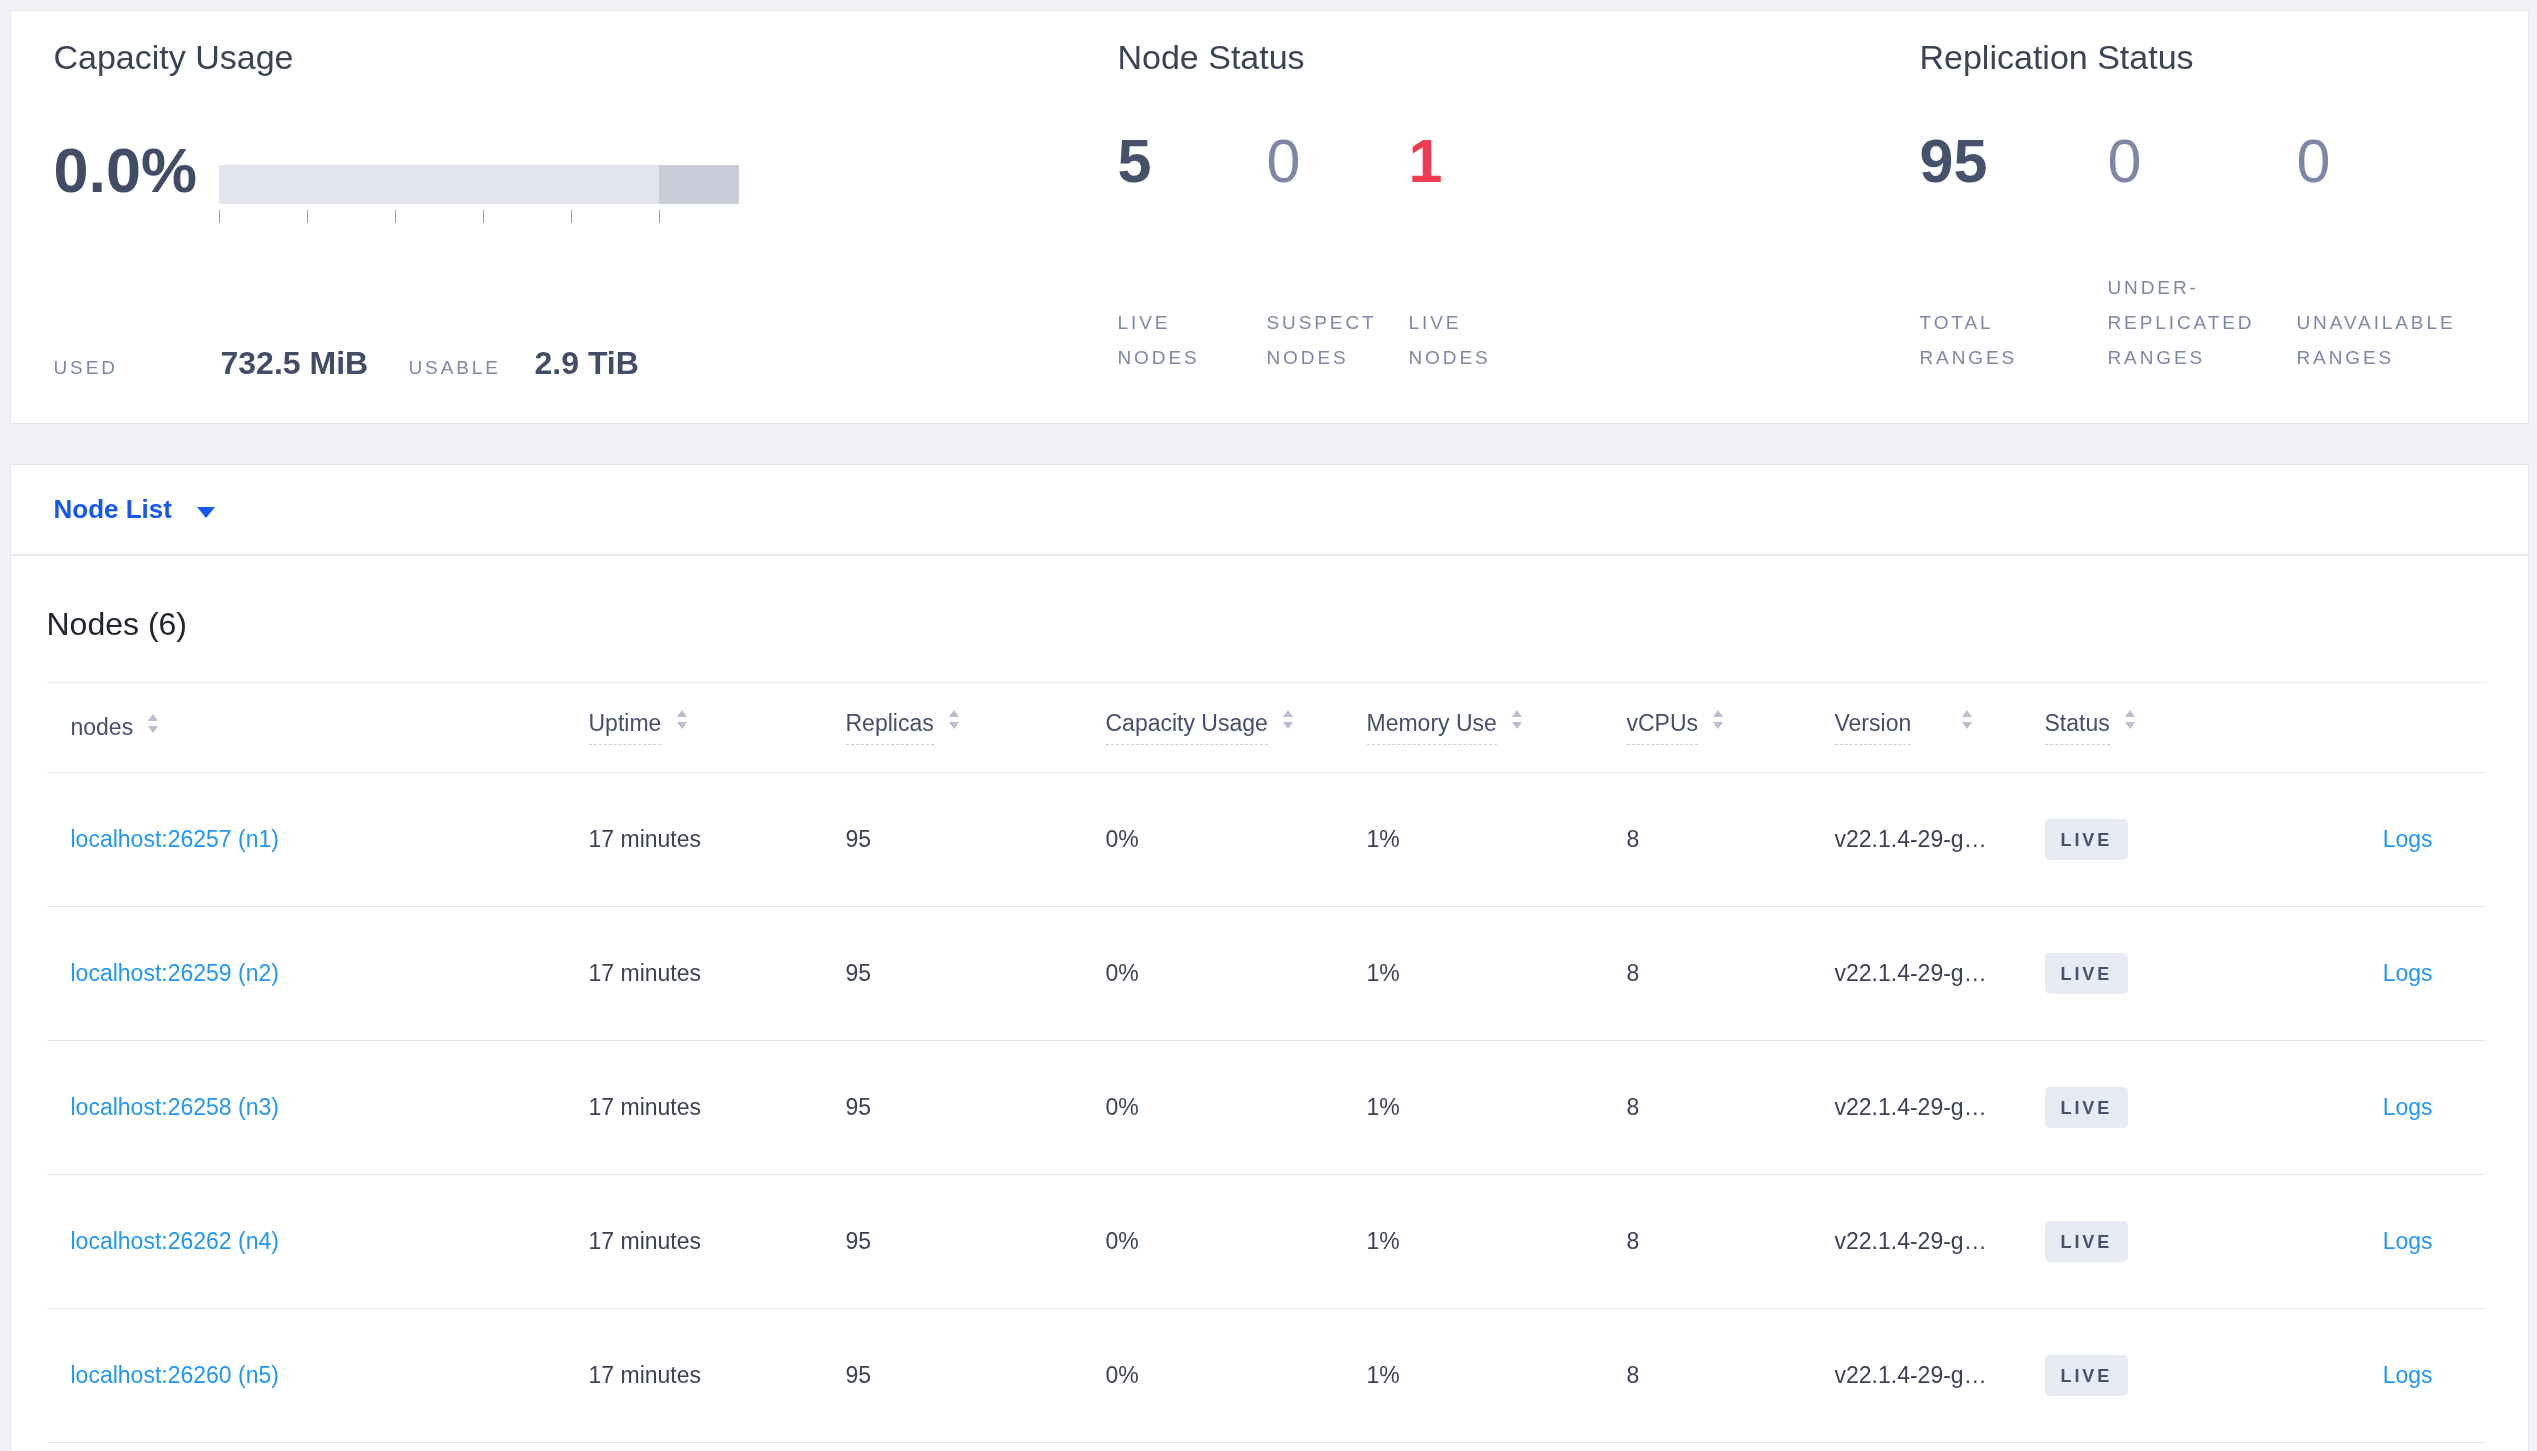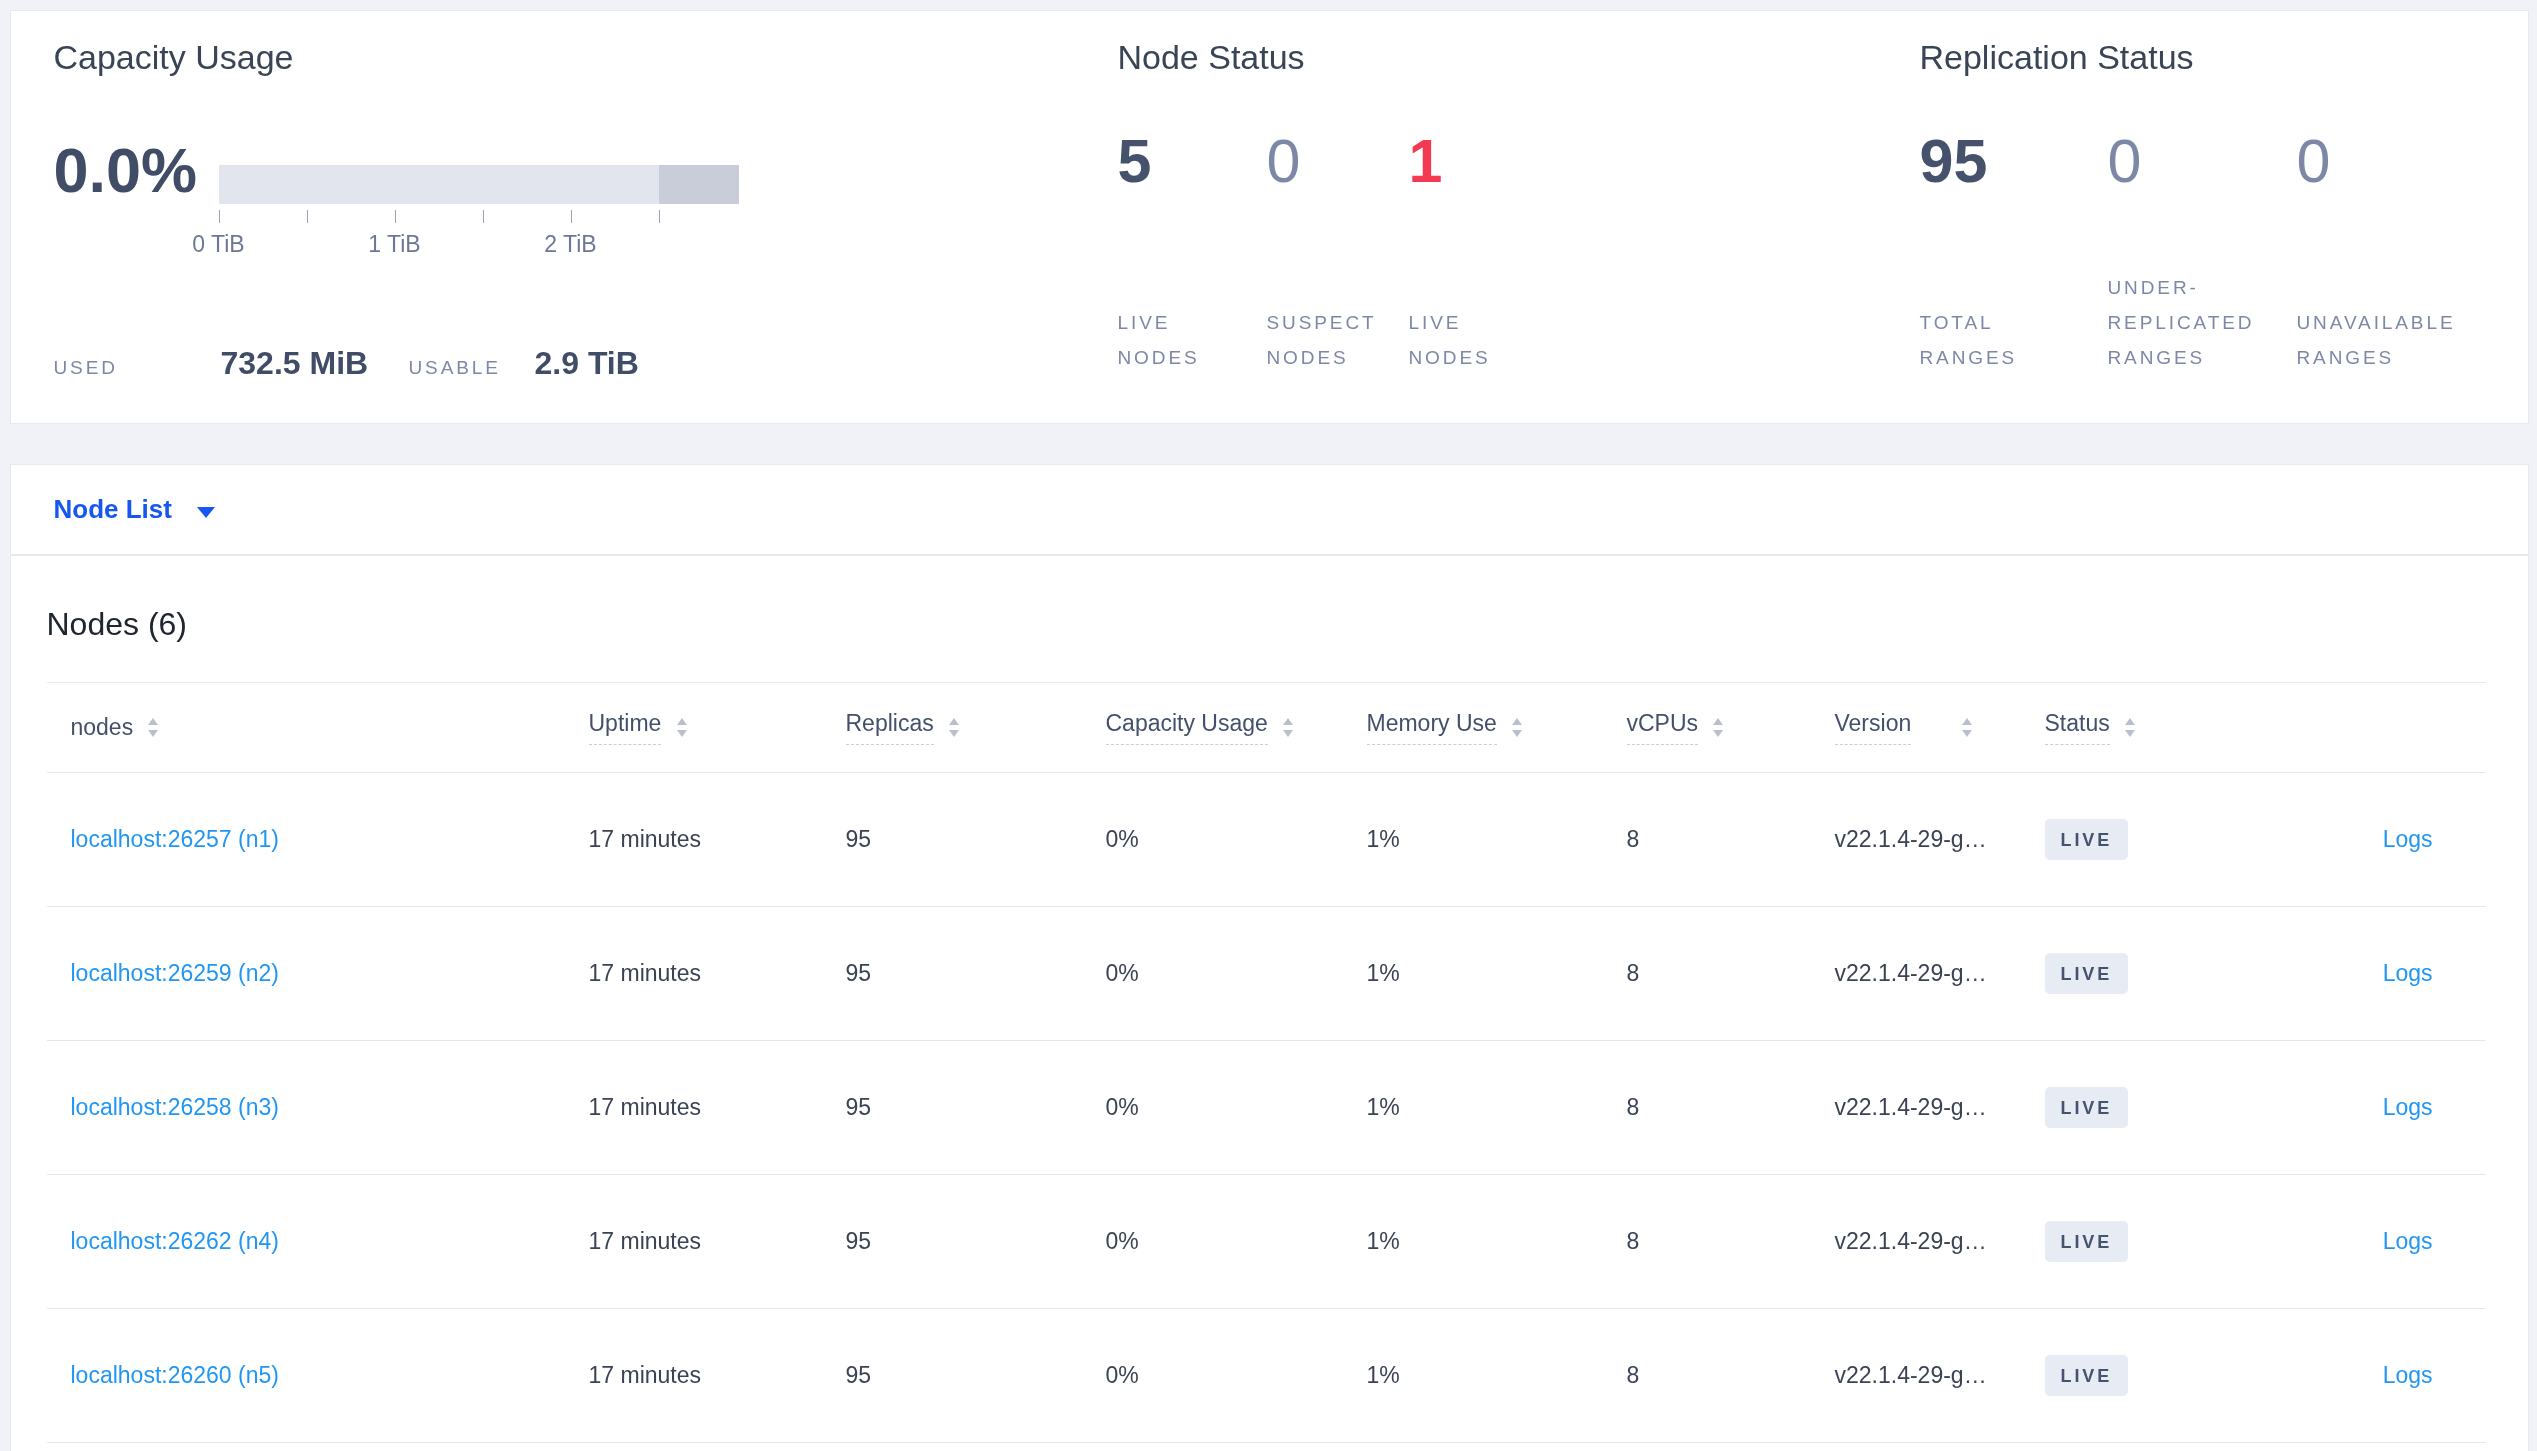--- a/index.html
+++ b/index.html
@@ -99,21 +99,21 @@
     position: absolute; left: 36px; top: 50px;
     font-size: 32px; font-weight: 500; color: #20262f;
   }
   #table-wrap { position: absolute; left: 36px; right: 42px; top: 126px; }
   .top-divider { height: 1px; background: #e8eaf0; }
   .header-row {
     display: flex; align-items: center; height: 90px;
     border-bottom: 1.9px solid #e4e7ee;
     padding: 0 53px 0 24px;
   }
-  .cell { flex: none; display: flex; align-items: center; }
+  .cell { flex: none; display: flex; }
   .c0 { width: 518px; } .c1 { width: 257px; } .c2 { width: 260px; }
   .c3 { width: 261px; } .c4 { width: 260px; } .c5 { width: 208px; }
   .c6 { width: 210px; gap: 36px; } .c7 { width: 210px; }
   .h-label { font-size: 23px; color: #44506b; font-weight: 500; white-space: nowrap; }
   .h-label.dashed { border-bottom: 1.9px dashed #c6cede; padding-bottom: 6.7px; }
   .sort-icon { display: inline-flex; flex-direction: column; align-items: center; margin-left: 15.2px; }
   .tri-up {
     width: 0; height: 0; margin-bottom: 4.8px;
     border-left: 5.7px solid transparent; border-right: 5.7px solid transparent;
     border-bottom: 7.6px solid #b9bfcc;
@@ -150,25 +150,20 @@
     <div class="bar-tail"></div>
   </div>
   <div class="ticks">
     <div class="tick" style="left:0"></div>
     <div class="tick" style="left:88px"></div>
     <div class="tick" style="left:176px"></div>
     <div class="tick" style="left:264px"></div>
     <div class="tick" style="left:352px"></div>
     <div class="tick" style="left:440px"></div>
   </div>
-  <div class="tick-labels">
-    <span class="tick-label" style="left:0">0 TiB</span>
-    <span class="tick-label" style="left:176px">1 TiB</span>
-    <span class="tick-label" style="left:352px">2 TiB</span>
-  </div>
 
   <div class="cap-stats">
     <span class="caps" id="cap-used-label">USED</span>
     <span class="cap-value" id="cap-used-value">732.5 MiB</span>
     <span class="caps" id="cap-usable-label">USABLE</span>
     <span class="cap-value" id="cap-usable-value">2.9 TiB</span>
   </div>
 
   <div class="section-title" id="ns-title">Node Status</div>
   <div id="ns-stats">

